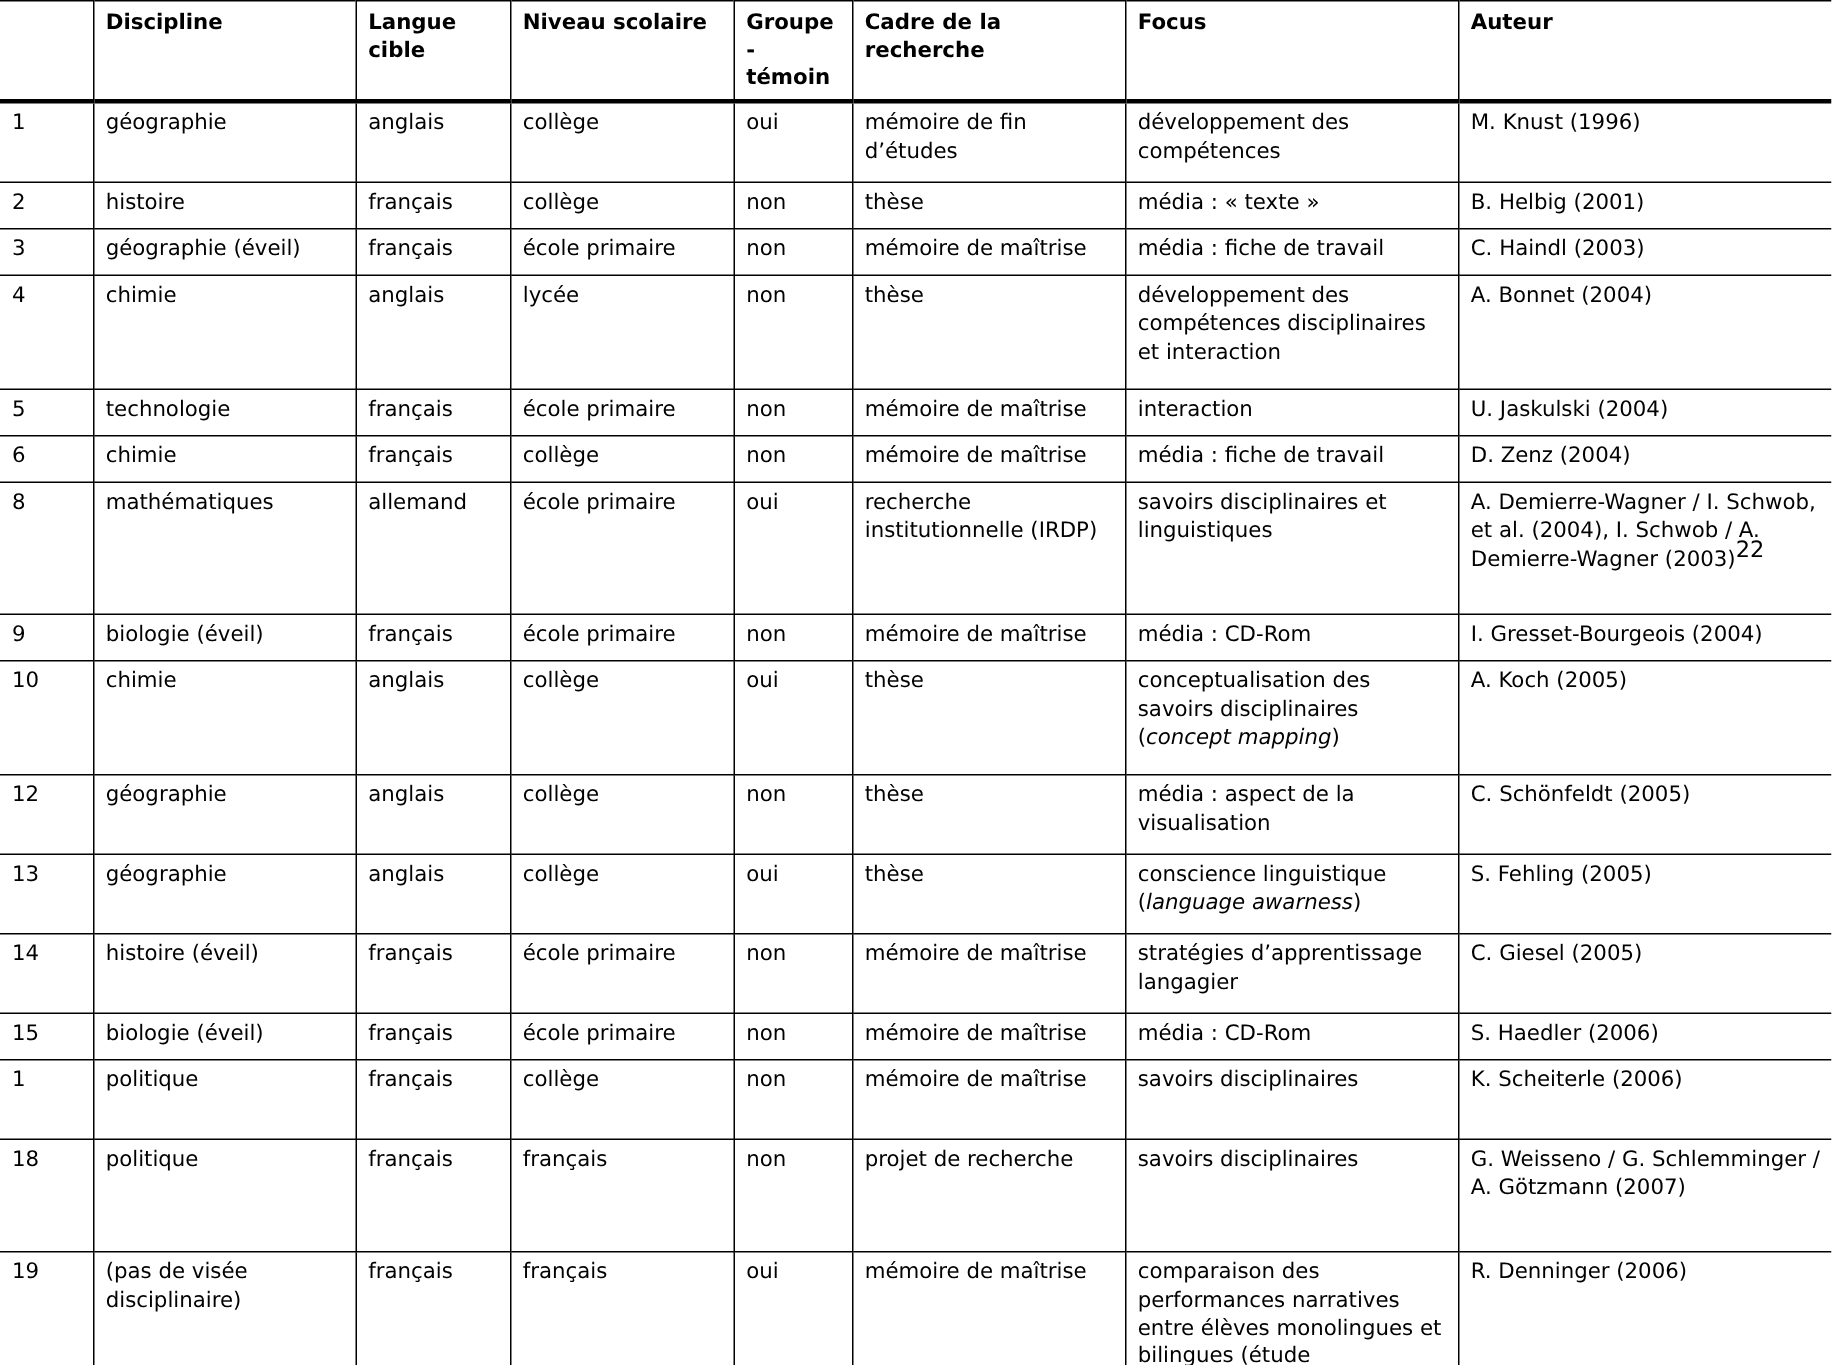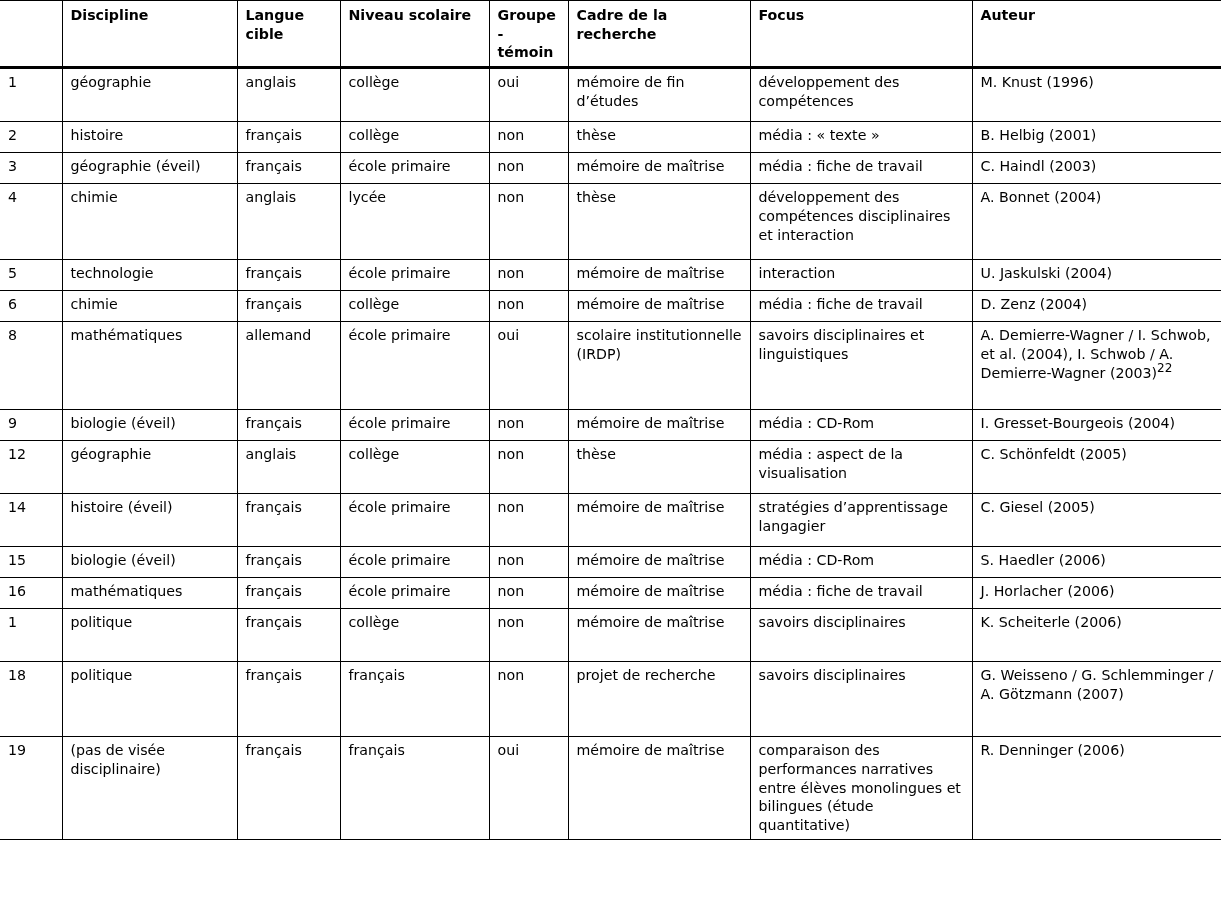--- a/index.html
+++ b/index.html
@@ -53,21 +53,21 @@
   }
   #study-table thead tr.head-rule th {
     border-top: none;
   }
   
   #study-table { border-top: 1.2px solid #000; }
 
   .num-cell { padding-left: 8px; }
 
   em.it { font-style: italic; }
-  sup.fn { font-size: 12px; vertical-align: super; line-height: 0; margin-top: 20px; }
+  sup.fn { font-size: 15px; vertical-align: super; line-height: 0; margin-top: 20px; }
 
   
   tr.r1  td { height: 44px; }
   tr.r2  td { height: 22px; }
   tr.r3  td { height: 22px; }
   tr.r4  td { height: 67px; }
   tr.r5  td { height: 22px; }
   tr.r6  td { height: 22px; }
   tr.r8  td { height: 79px; }
   tr.r9  td { height: 22px; }
@@ -168,74 +168,84 @@
         <td>mémoire de maîtrise</td>
         <td>média : fiche de travail</td>
         <td>D. Zenz (2004)</td>
       </tr>
       <tr class="r8">
         <td class="num-cell">8</td>
         <td>mathématiques</td>
         <td>allemand</td>
         <td>école primaire</td>
         <td>oui</td>
-        <td>scolaire institutionnelle (IRDP)</td>
+        <td>recherche institutionnelle (IRDP)</td>
         <td>savoirs disciplinaires et linguistiques</td>
         <td><span>A. Demierre-Wagner / I. Schwob, et al. (2004), I. Schwob / A. Demierre-Wagner (2003)</span><sup class="fn">22</sup></td>
       </tr>
       <tr class="r9">
         <td class="num-cell">9</td>
         <td>biologie (éveil)</td>
         <td>français</td>
         <td>école primaire</td>
         <td>non</td>
         <td>mémoire de maîtrise</td>
         <td>média : CD-Rom</td>
         <td>I. Gresset-Bourgeois (2004)</td>
       </tr>
+      <tr class="r10">
+        <td class="num-cell">10</td>
+        <td>chimie</td>
+        <td>anglais</td>
+        <td>collège</td>
+        <td>oui</td>
+        <td>thèse</td>
+        <td><span>conceptualisation des savoirs disciplinaires (</span><em class="it">concept mapping</em><span>)</span></td>
+        <td>A. Koch (2005)</td>
+      </tr>
       <tr class="r12">
         <td class="num-cell">12</td>
         <td>géographie</td>
         <td>anglais</td>
         <td>collège</td>
         <td>non</td>
         <td>thèse</td>
         <td>média : aspect de la visualisation</td>
         <td>C. Schönfeldt (2005)</td>
       </tr>
+      <tr class="r13">
+        <td class="num-cell">13</td>
+        <td>géographie</td>
+        <td>anglais</td>
+        <td>collège</td>
+        <td>oui</td>
+        <td>thèse</td>
+        <td><span>conscience linguistique (</span><em class="it">language awarness</em><span>)</span></td>
+        <td>S. Fehling (2005)</td>
+      </tr>
       <tr class="r14">
         <td class="num-cell">14</td>
         <td>histoire (éveil)</td>
         <td>français</td>
         <td>école primaire</td>
         <td>non</td>
         <td>mémoire de maîtrise</td>
         <td>stratégies d’apprentissage langagier</td>
         <td>C. Giesel (2005)</td>
       </tr>
       <tr class="r15">
         <td class="num-cell">15</td>
         <td>biologie (éveil)</td>
         <td>français</td>
         <td>école primaire</td>
         <td>non</td>
         <td>mémoire de maîtrise</td>
         <td>média : CD-Rom</td>
         <td>S. Haedler (2006)</td>
       </tr>
-      <tr class="r16">
-        <td class="num-cell">16</td>
-        <td>mathématiques</td>
-        <td>français</td>
-        <td>école primaire</td>
-        <td>non</td>
-        <td>mémoire de maîtrise</td>
-        <td>média : fiche de travail</td>
-        <td>J. Horlacher (2006)</td>
-      </tr>
       <tr class="r17">
         <td class="num-cell">1</td>
         <td>politique</td>
         <td>français</td>
         <td>collège</td>
         <td>non</td>
         <td>mémoire de maîtrise</td>
         <td>savoirs disciplinaires</td>
         <td>K. Scheiterle (2006)</td>
       </tr>

